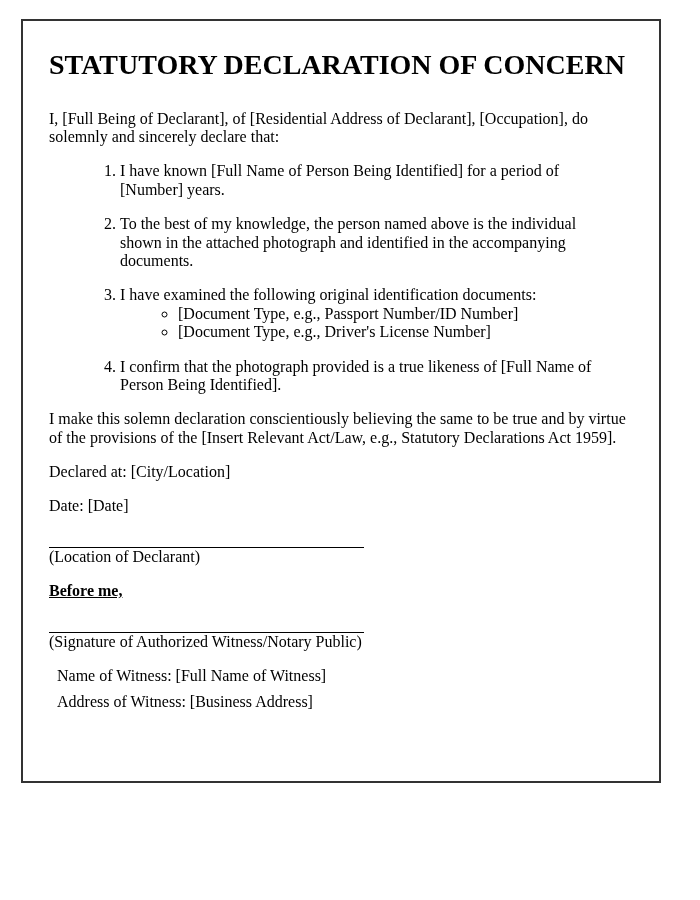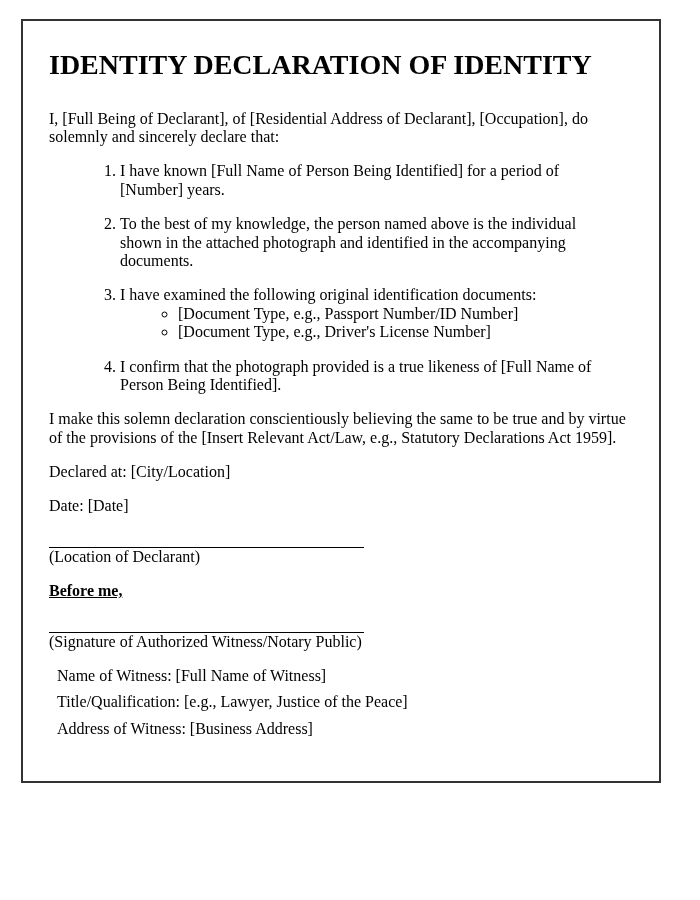--- a/index.html
+++ b/index.html
@@ -64,21 +64,21 @@
   }
   .witness-block div {
     margin: 8px;
   }
 </style>
 </head>
 <body>
 
 <div class="page">
 
-  <h1 class="doc-title">IDENTITY DECLARATION OF IDENTITY</h1>
+  <h1 class="doc-title">STATUTORY DECLARATION OF CONCERN</h1>
 
 
   <p class="para">I, [Full Being of Declarant], of [Residential Address of Declarant], [Occupation], do solemnly and sincerely declare that:</p>
 
   <ol class="decl-list">
     <li>I have known [Full Name of Person Being Identified] for a period of [Number] years.</li>
     <li>To the best of my knowledge, the person named above is the individual shown in the attached photograph and identified in the accompanying documents.</li>
     <li>
       <span>I have examined the following original identification documents:</span>
       <ul class="sub-list">
@@ -102,17 +102,16 @@
 
   <p class="para before-me">Before me,</p>
 
   <div class="para">
     <div class="sig-line"></div>
     <div>(Signature of Authorized Witness/Notary Public)</div>
   </div>
 
   <div class="para witness-block">
     <div>Name of Witness: [Full Name of Witness]</div>
-    <div>Title/Qualification: [e.g., Lawyer, Justice of the Peace]</div>
     <div>Address of Witness: [Business Address]</div>
   </div>
 
 </div>
 
 </body></html>

